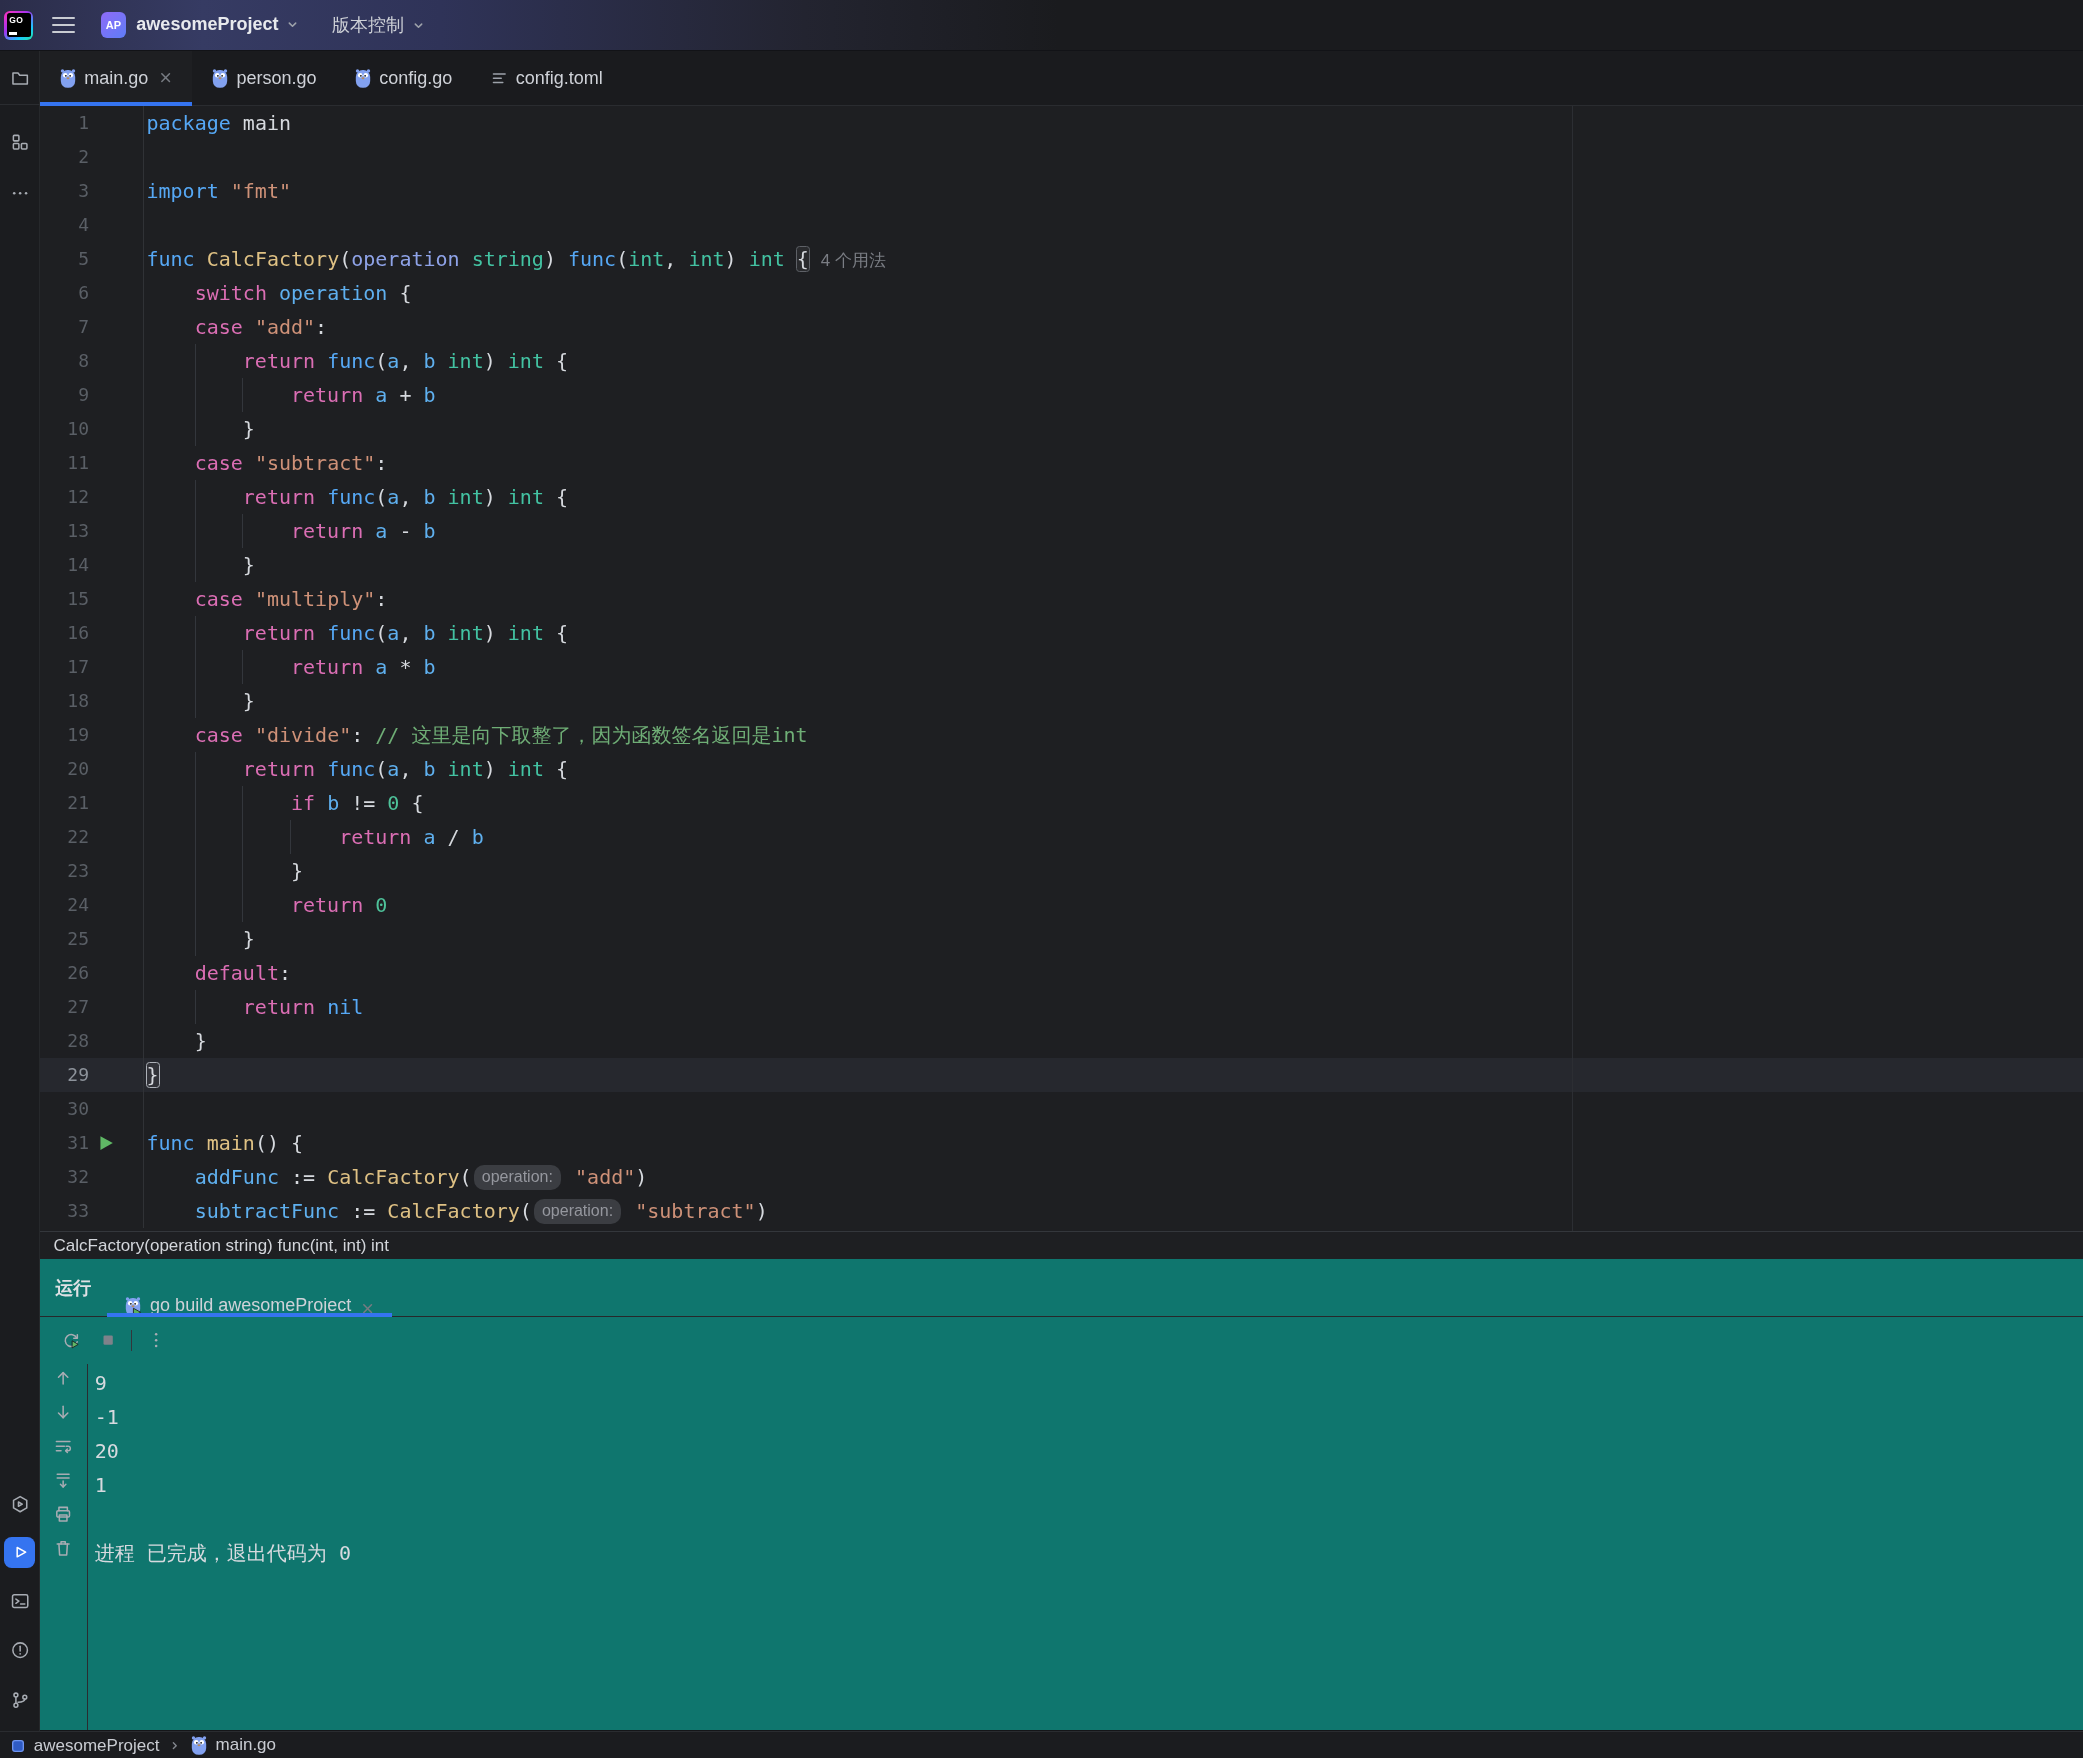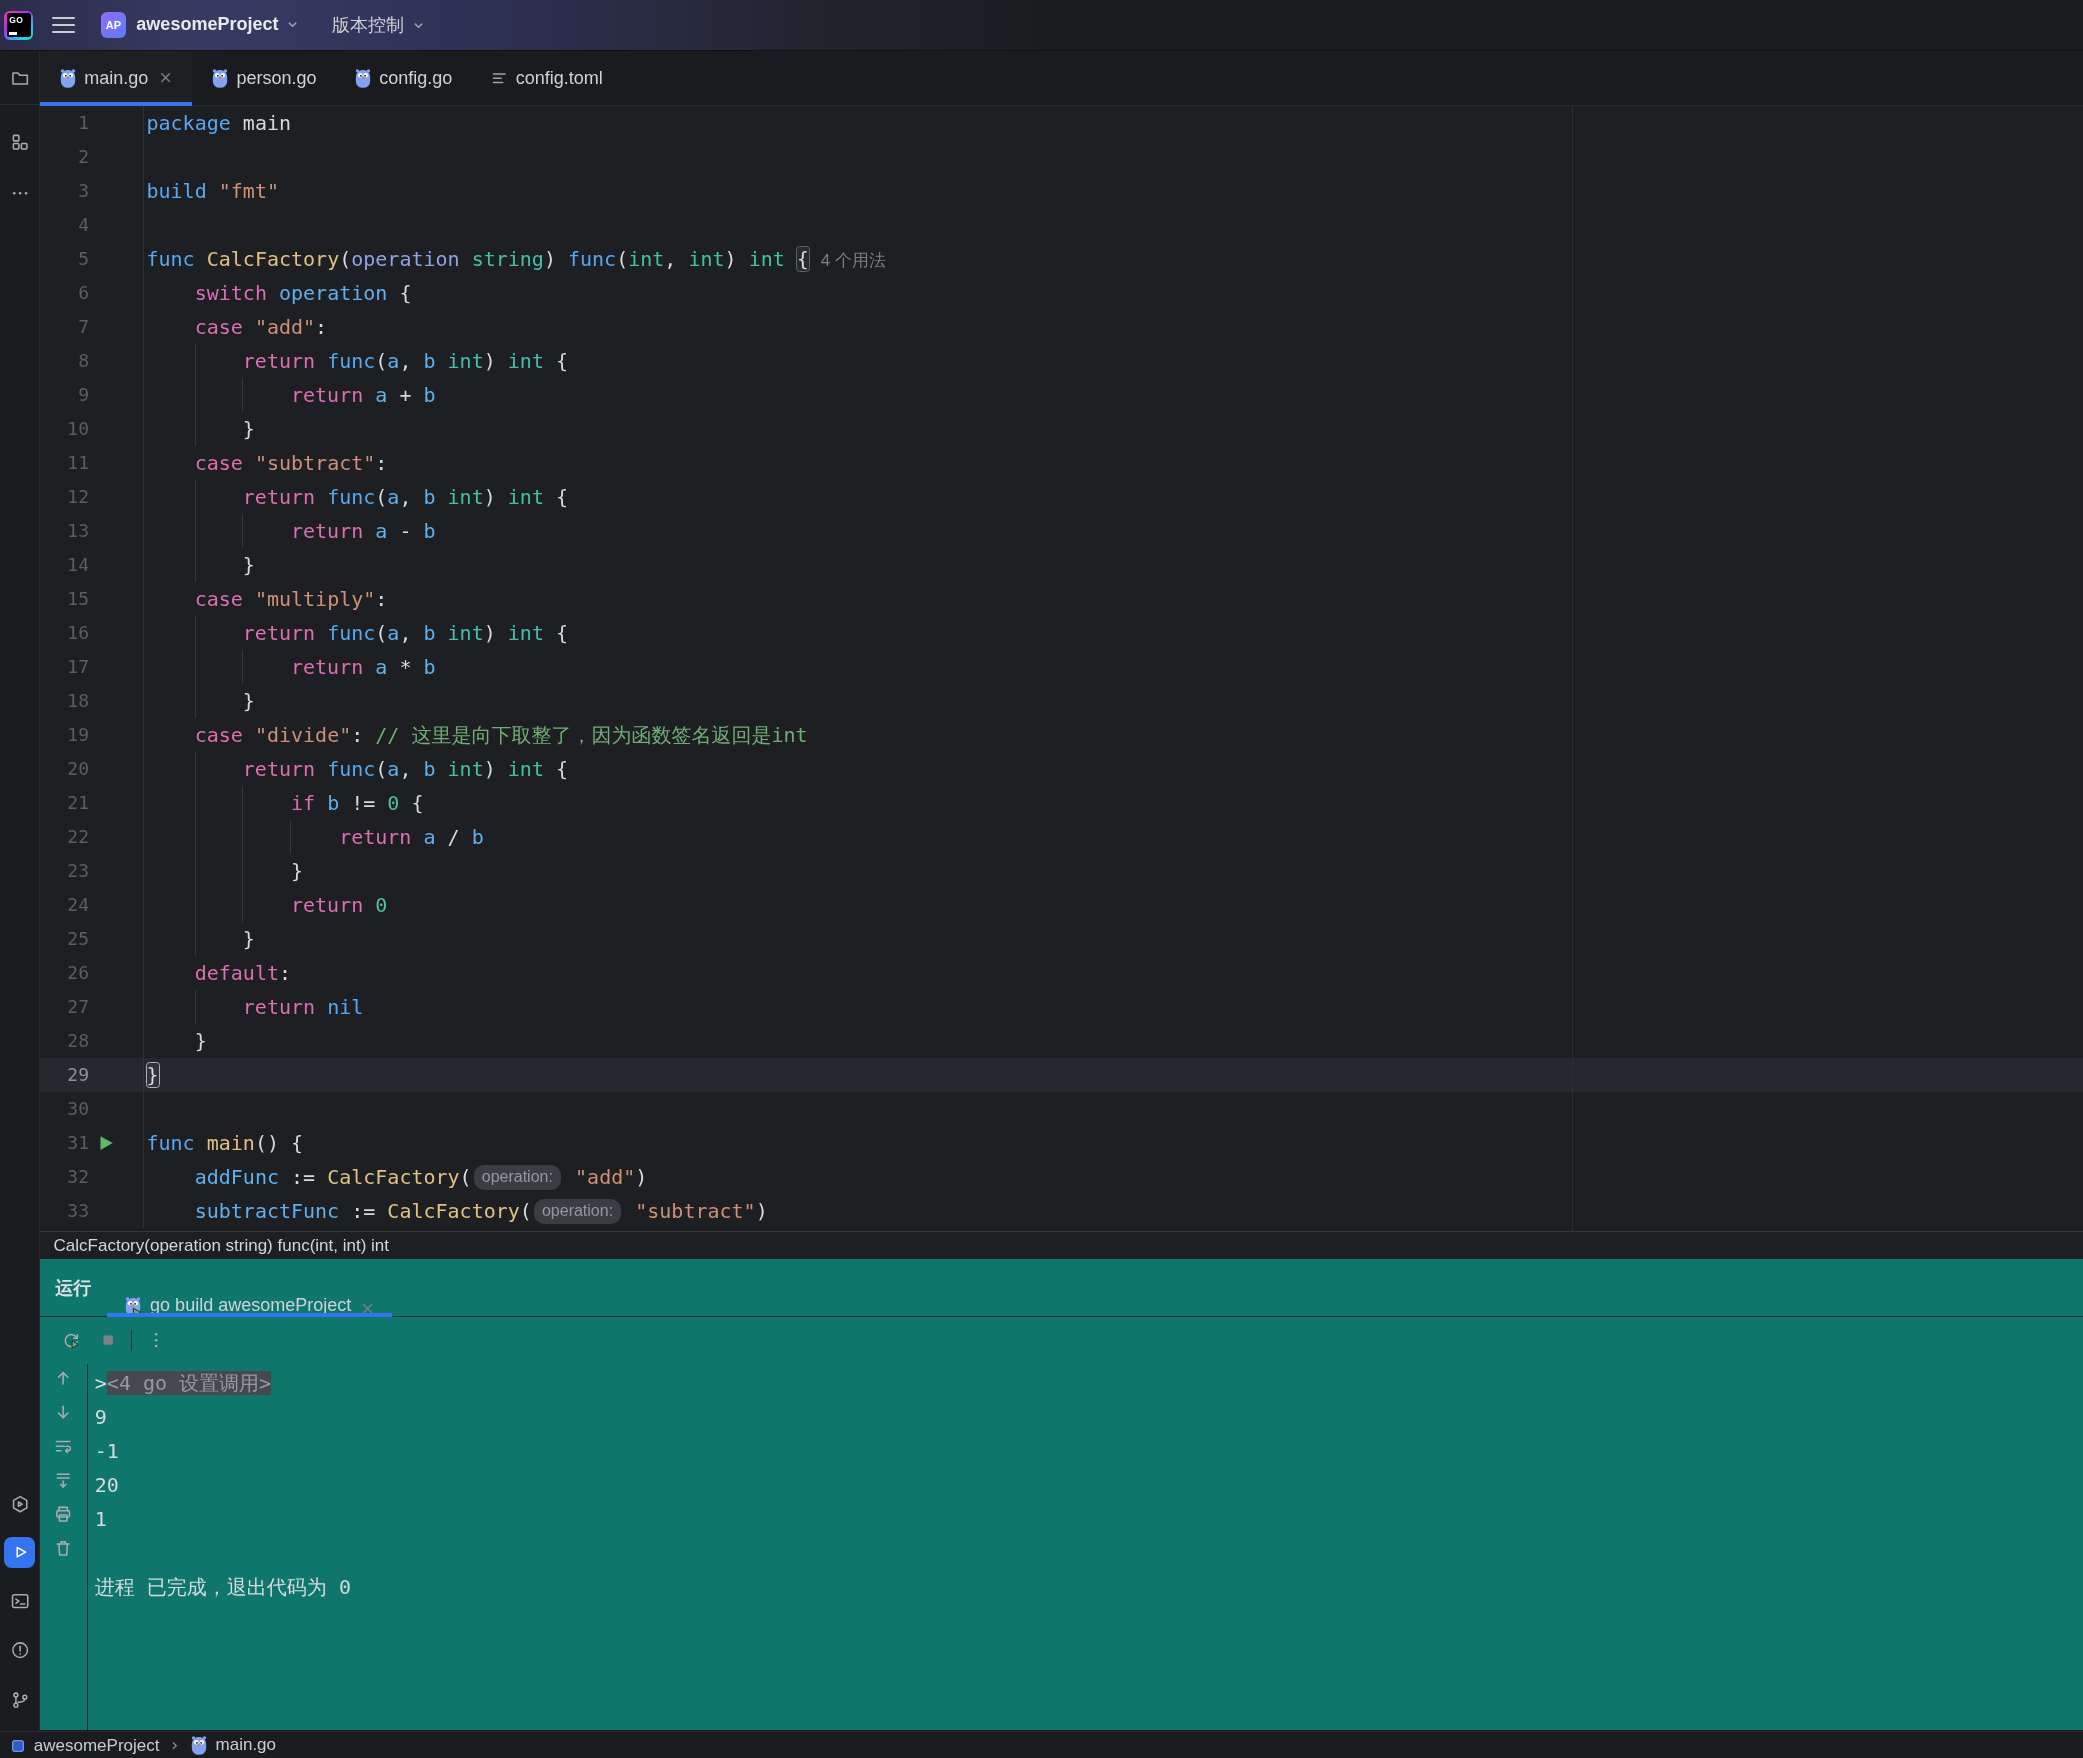--- a/index.html
+++ b/index.html
@@ -267,21 +267,21 @@
         <span class="lc"><span class="tk-k">package</span><span class="tk-p"> main</span></span>
       </div>
       <div class="line">
         <span class="ln">2</span>
         <span class="slot"></span>
         <span class="lc"></span>
       </div>
       <div class="line">
         <span class="ln">3</span>
         <span class="slot"></span>
-        <span class="lc"><span class="tk-k">build</span><span class="tk-s"> "fmt"</span></span>
+        <span class="lc"><span class="tk-k">import</span><span class="tk-s"> "fmt"</span></span>
       </div>
       <div class="line">
         <span class="ln">4</span>
         <span class="slot"></span>
         <span class="lc"></span>
       </div>
       <div class="line">
         <span class="ln">5</span>
         <span class="slot"></span>
         <span class="lc"><span class="tk-k">func</span><span class="tk-p"> </span><span class="tk-f">CalcFactory</span><span class="tk-p">(</span><span class="tk-pv">operation</span><span class="tk-p"> </span><span class="tk-t">string</span><span class="tk-p">) </span><span class="tk-k">func</span><span class="tk-p">(</span><span class="tk-t">int</span><span class="tk-p">, </span><span class="tk-t">int</span><span class="tk-p">) </span><span class="tk-t">int</span><span class="tk-p"> </span><span class="tk-p bb">{</span><span class="tk-hint">4 个用法</span></span>
@@ -542,21 +542,20 @@
           <span>
             <svg width="20.3" height="20.3" viewBox="0 0 24 24" fill="none" stroke="#A8ACB3" stroke-width="1.8" stroke-linecap="round" stroke-linejoin="round">
               <path d="M5 7h14"></path>
               <path d="M9.5 7V4.5h5V7"></path>
               <path d="M7 7l.8 13h8.4L17 7"></path>
             </svg>
           </span>
         </span>
       </div>
     <div class="console" id="console">
-        <div class="cline"><span>&gt;</span><span class="csel">&lt;4 go 设置调用&gt;</span></div>
         <div class="cline"><span>9</span></div>
         <div class="cline"><span>-1</span></div>
         <div class="cline"><span>20</span></div>
         <div class="cline"><span>1</span></div>
         <div class="cline">&nbsp;</div>
         <div class="cline"><span>进程 已完成，退出代码为 0</span></div>
       </div>
   </div>
 </div>
 

